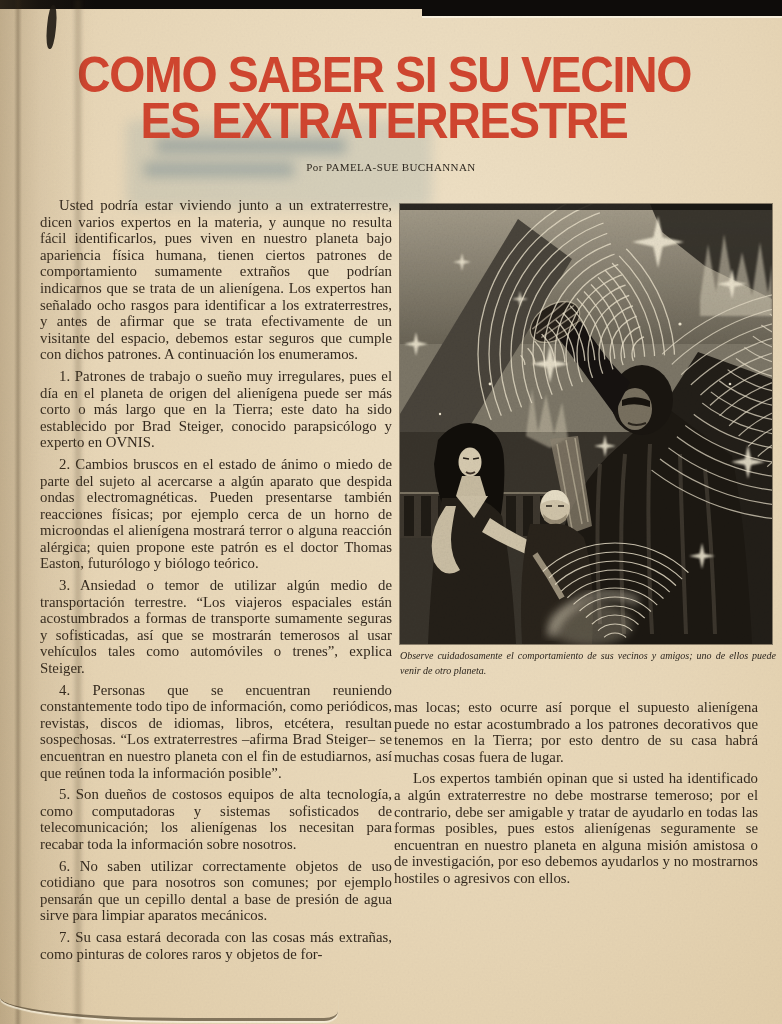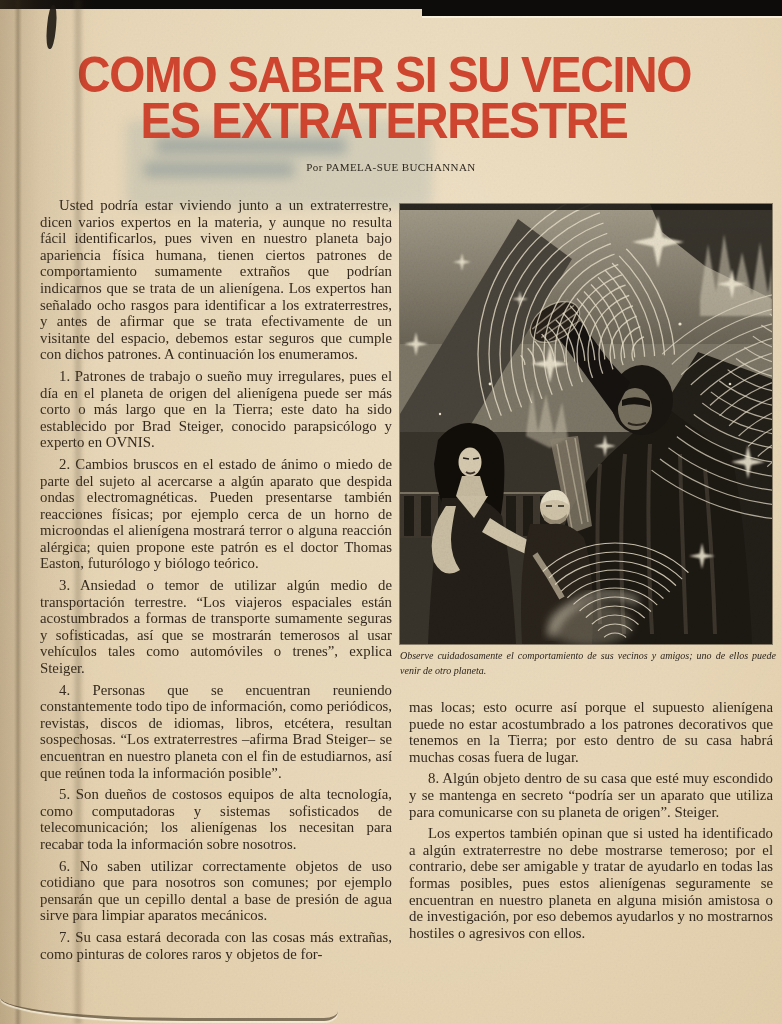--- a/index.html
+++ b/index.html
@@ -34,21 +34,21 @@
   .title{position:absolute;top:52px;left:0;width:768px;margin:0;text-align:center;
     color:#d0452f;font-family:"Liberation Sans",sans-serif;font-weight:bold;line-height:46px;}
   .title span{display:block;font-size:50px;letter-spacing:-1.5px;transform:scaleX(.93);}
   .byline{position:absolute;top:161px;left:0;width:782px;text-align:center;
     font-size:11px;letter-spacing:.4px;color:#2e2820;}
   
   .col{position:absolute;font-size:14.8px;line-height:16.6px;color:#33291e;text-align:justify;}
   .col p{margin:0 0 5px;text-indent:19px;}
   .col p.noindent{text-indent:0;}
   .col-left{left:40px;top:197px;width:352px;}
-  .col-right{left:409px;top:699px;width:364px;}
+  .col-right{left:394px;top:699px;width:364px;}
   
   .photo{position:absolute;left:400px;top:204px;width:372px;height:440px;margin:0;
     outline:1px solid rgba(40,34,26,.5);}
   .caption{position:absolute;left:400px;top:649px;width:376px;
     font-style:italic;font-size:10px;line-height:14.6px;color:#2c251d;text-align:justify;}
 </style>
 </head>
 <body>
 
 <div class="page">
@@ -275,21 +275,20 @@
 
       <rect width="372" height="6" fill="#15130f" opacity=".85"></rect>
       <rect width="372" height="440" filter="url(#grain)" opacity=".16" style="mix-blend-mode:multiply"></rect>
     </svg>
   </figure>
 
   <figcaption class="caption">Observe cuidadosamente el comportamiento de sus vecinos y amigos; uno de ellos puede venir de otro planeta.</figcaption>
 
   <div class="col col-right">
     <p class="noindent">mas locas; esto ocurre así porque el supuesto alienígena puede no estar acostumbrado a los patrones decorativos que tenemos en la Tierra; por esto dentro de su casa habrá muchas cosas fuera de lugar.</p>
-    <p>8. Algún objeto dentro de su casa que esté muy escondido y se mantenga en secreto “podría ser un aparato que utiliza para comunicarse con su planeta de origen”. Steiger.</p>
     <p>Los expertos también opinan que si usted ha identificado a algún extraterrestre no debe mostrarse temeroso; por el contrario, debe ser amigable y tratar de ayudarlo en todas las formas posibles, pues estos alienígenas seguramente se encuentran en nuestro planeta en alguna misión amistosa o de investigación, por eso debemos ayudarlos y no mostrarnos hostiles o agresivos con ellos.</p>
   </div>
 
   <div class="scan-top"></div>
   <div class="scan-top-right"></div>
   <div class="binding-mark"></div>
   <div class="left-shade"></div>
   <div class="crease"></div>
   <div class="crease2"></div>
   <div class="page-curl"></div>

